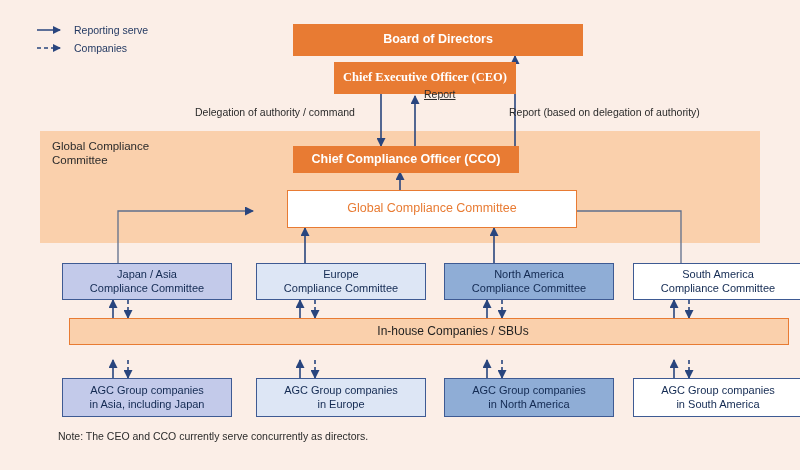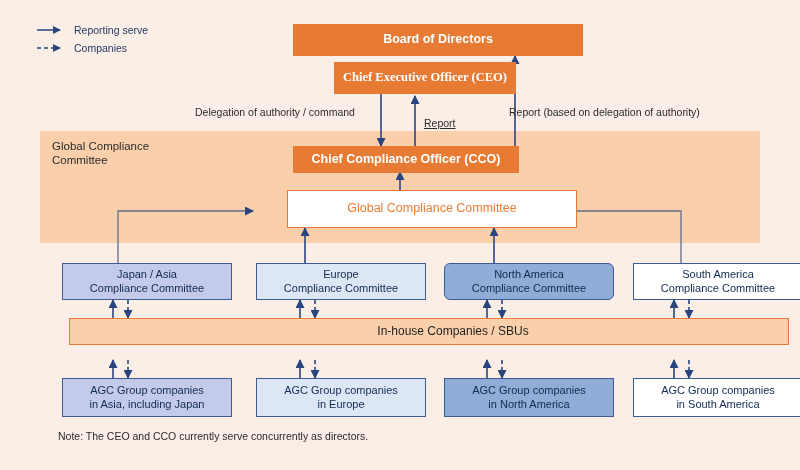--- a/index.html
+++ b/index.html
@@ -208,28 +208,28 @@
 
   <div class="box box-orange" style="left:264px; top:24px; width:290px; height:32px;">Board of Directors</div>
 
   <div class="box box-orange" style="left:305px; top:62px; width:182px; height:32px;font-family:Liberation Serif, serif;">Chief Executive Officer (CEO)</div>
 
   <div class="box box-orange" style="left:264px; top:146px; width:226px; height:27px;">Chief Compliance Officer (CCO)</div>
 
   <div class="box box-white-orange" style="left:258px; top:190px; width:290px; height:38px;">Global Compliance Committee</div>
 
   <div class="edge-label" style="left:195px; top:106px;">Delegation of authority / command</div>
-  <div class="edge-label" style="left:424px; top:117px;text-decoration:underline;">Report</div>
+  <div class="edge-label" style="left:424px; top:88px;text-decoration:underline;">Report</div>
   <div class="edge-label" style="left:509px; top:106px;">Report (based on delegation of authority)</div>
 
   <div class="box cbox fill-mid" style="left:33px;  top:263px; width:170px; height:37px;">Japan / Asia
 Compliance Committee</div>
   <div class="box cbox fill-light" style="left:227px; top:263px; width:170px; height:37px;">Europe
 Compliance Committee</div>
-  <div class="box cbox fill-dark" style="left:415px; top:263px; width:170px; height:37px;border-radius:6px;">North America
+  <div class="box cbox fill-dark" style="left:415px; top:263px; width:170px; height:37px;">North America
 Compliance Committee</div>
   <div class="box cbox fill-white" style="left:604px; top:263px; width:170px; height:37px;">South America
 Compliance Committee</div>
 
   <div class="box box-inhouse" style="left:40px; top:318px; width:720px; height:27px;padding-left:48px;">In-house Companies / SBUs</div>
 
   <div class="box cbox fill-mid" style="left:33px;  top:378px; width:170px; height:39px;">AGC Group companies
 in Asia, including Japan</div>
   <div class="box cbox fill-light" style="left:227px; top:378px; width:170px; height:39px;">AGC Group companies
 in Europe</div>

